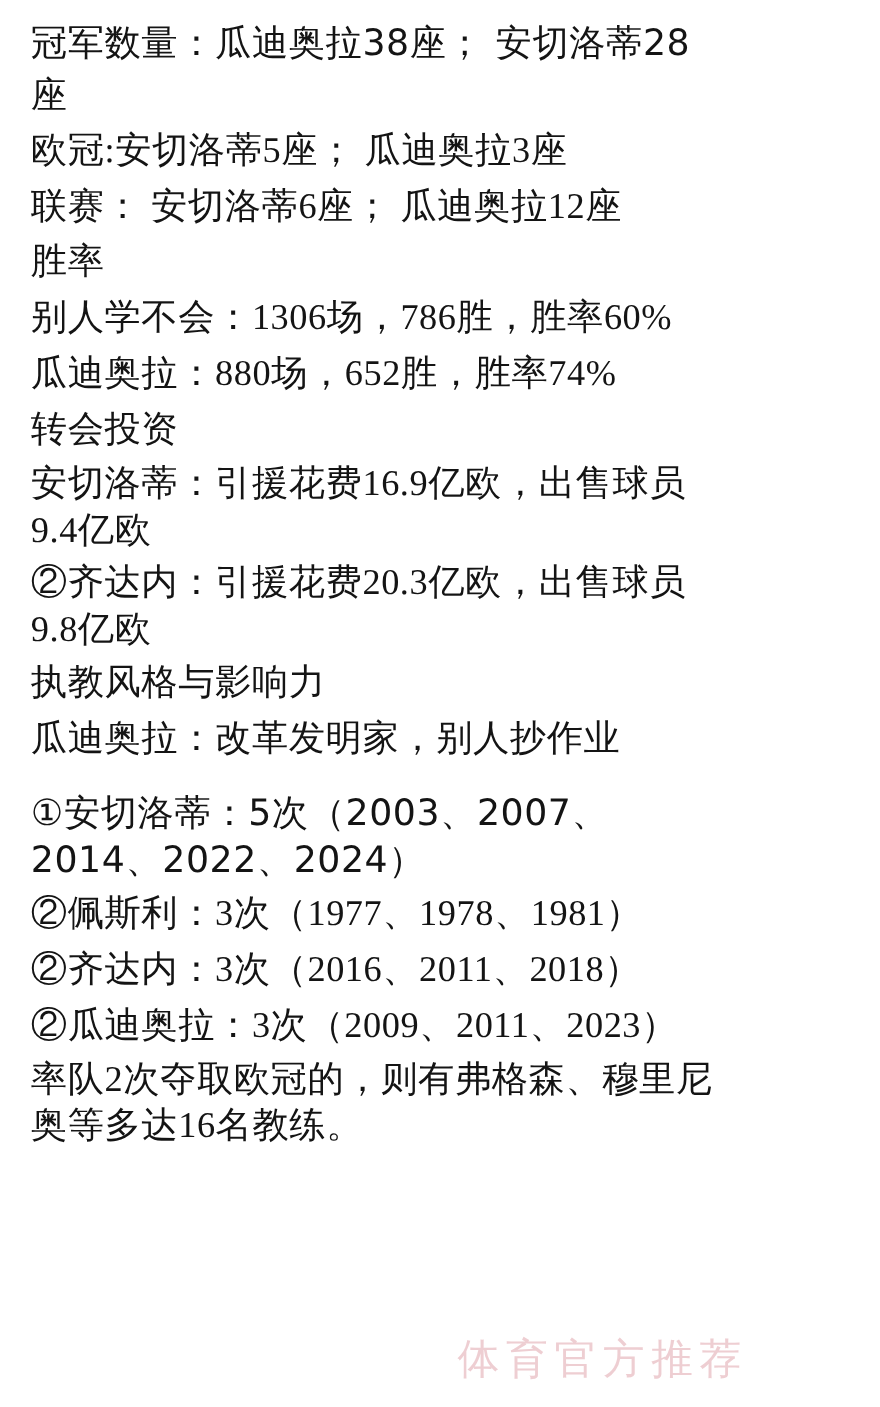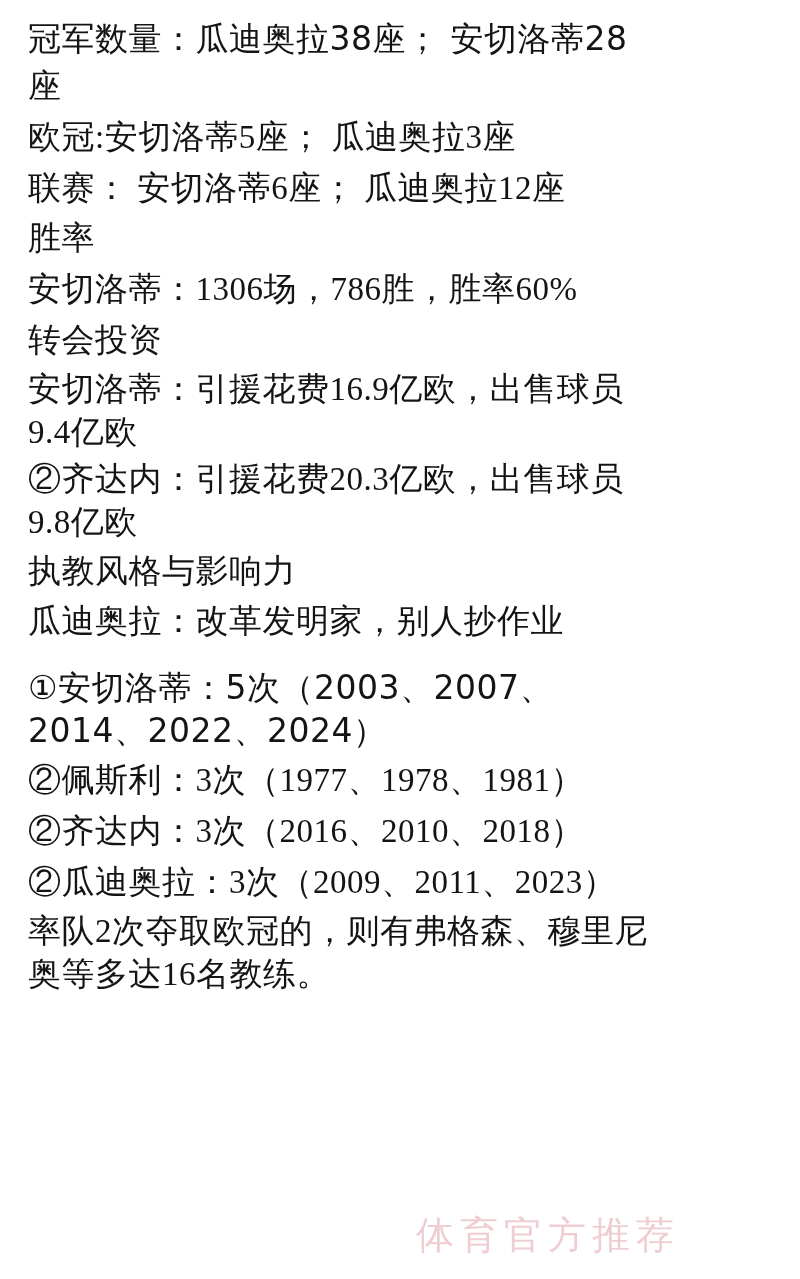--- a/index.html
+++ b/index.html
@@ -52,26 +52,27 @@
 </style>
 </head>
 <body>
 
 <div class="page">
 
   <div class="line">冠军数量：瓜迪奥拉38座； 安切洛蒂28座</div>
   <div class="line gap-sm">欧冠:安切洛蒂5座； 瓜迪奥拉3座</div>
   <div class="line gap-sm">联赛： 安切洛蒂6座； 瓜迪奥拉12座</div>
   <div class="line gap-sm">胜率</div>
-  <div class="line gap-sm">安切洛蒂：1306场，786胜，胜率60%</div>
+  <div class="line gap-sm">别人学不会：1306场，786胜，胜率60%</div>
+  <div class="line gap-sm">瓜迪奥拉：880场，652胜，胜率74%</div>
   <div class="line gap-sm">转会投资</div>
   <div class="line gap-sm tight">安切洛蒂：引援花费16.9亿欧，出售球员9.4亿欧</div>
   <div class="line gap-sm tight">②齐达内：引援花费20.3亿欧，出售球员9.8亿欧</div>
   <div class="line gap-sm">执教风格与影响力</div>
   <div class="line gap-sm">瓜迪奥拉：改革发明家，别人抄作业</div>
   <div class="line gap-lg tight">①安切洛蒂：5次（2003、2007、2014、2022、2024）</div>
   <div class="line gap-sm">②佩斯利：3次（1977、1978、1981）</div>
-  <div class="line gap-sm">②齐达内：3次（2016、2010、2018）</div>
+  <div class="line gap-sm">②齐达内：3次（2016、2011、2018）</div>
   <div class="line gap-sm">②瓜迪奥拉：3次（2009、2011、2023）</div>
   <div class="line gap-sm tight">率队2次夺取欧冠的，则有弗格森、穆里尼奥等多达16名教练。</div>
 
   <div class="watermark">体育官方推荐</div>
 </div>
 
 </body></html>

